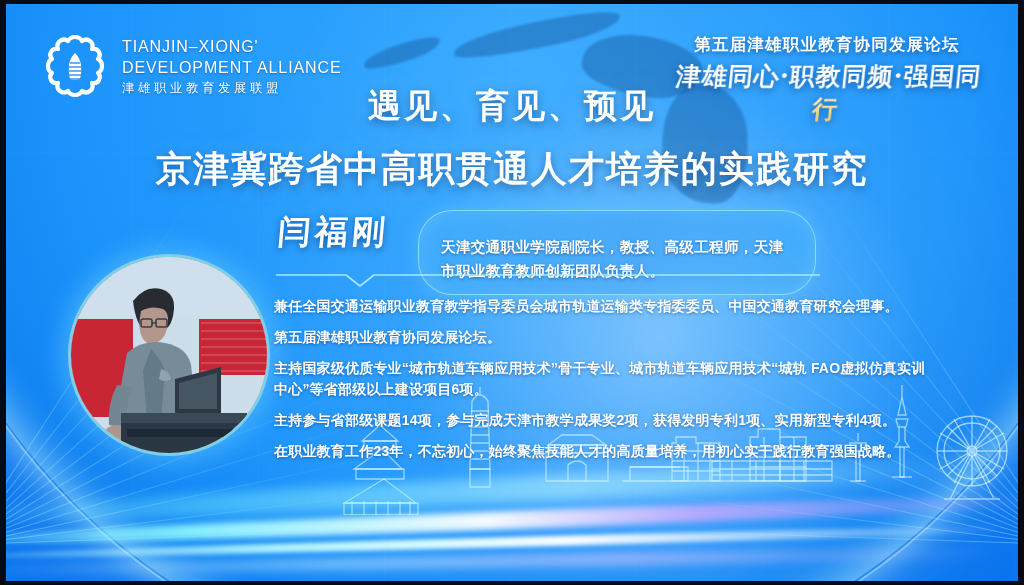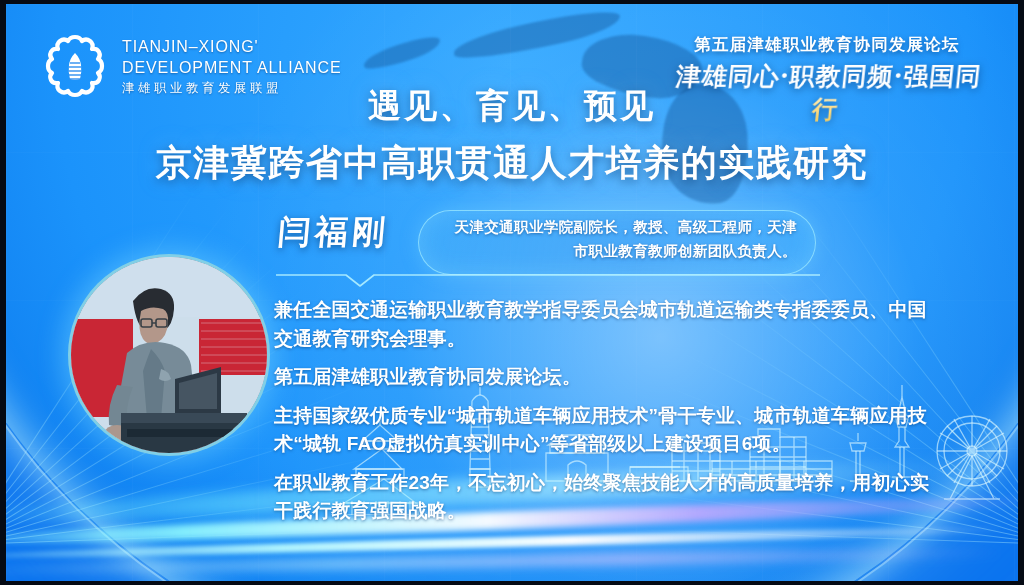--- a/index.html
+++ b/index.html
@@ -197,21 +197,21 @@
     text-align: center;
     color: #fff;
   }
   .title-1 {
     font-size: 33px;
     font-weight: 700;
     letter-spacing: 3px;
     text-shadow: 0 3px 10px rgba(0,40,95,.55), 0 0 22px rgba(140,215,255,.35);
   }
   .title-2 {
-    margin-top: 10px;
+    margin-top: 16px;
     font-size: 36px;
     font-weight: 700;
     letter-spacing: 1.5px;
     text-shadow: 0 3px 10px rgba(0,40,95,.55), 0 0 22px rgba(140,215,255,.35);
   }
 
   
   .photo {
     position: absolute;
     left: 62px;
@@ -237,53 +237,52 @@
     letter-spacing: 4px;
     font-family: "DejaVu Serif", "Liberation Serif", serif;
     transform: skewX(-5deg);
     text-shadow: 0 2px 7px rgba(0,40,95,.6);
   }
   .role-pill {
     position: absolute;
     left: 412px;
     top: 206px;
     width: 398px;
-    padding: 5px 18px 11px 22px;
+    padding: 25px 18px 11px 22px;
     box-sizing: border-box;
     border-radius: 34px;
     border: 1px solid rgba(160,235,255,0.75);
     background: linear-gradient(100deg, rgba(70,175,250,0.55) 0%, rgba(40,150,245,0.42) 55%, rgba(60,180,255,0.30) 100%);
     box-shadow: 0 0 18px rgba(120,215,255,0.35), inset 0 0 22px rgba(170,235,255,0.22);
     color: #ffffff;
     font-size: 14.6px;
     font-weight: 700;
     line-height: 1.62;
     letter-spacing: .3px;
     text-shadow: 0 1px 3px rgba(0,40,95,.5);
-    text-align: right;
   }
 
   
   .divider {
     position: absolute;
     left: 268px;
     top: 268px;
     width: 548px;
     height: 18px;
   }
   .divider svg { display: block; width: 100%; height: 100%; }
 
   
   .bio {
     position: absolute;
     left: 268px;
     top: 292px;
     width: 660px;
     color: #ffffff;
-    font-size: 19px;
+    font-size: 14px;
     font-weight: 700;
     letter-spacing: .2px;
     text-shadow: 0 1px 3px rgba(0,45,100,.5);
   }
   .bio p {
     margin: 0 0 10px 0;
     line-height: 1.5;
   }
   .bio p:last-child { margin-bottom: 16px; }
 </style>
@@ -494,17 +493,18 @@
     <div class="divider">
       <svg viewBox="0 0 548 18" preserveAspectRatio="none">
         <path d="M2 3 H72 L86 14 L100 3 H546" fill="none" stroke="rgba(185,245,255,0.85)" stroke-width="1.6" stroke-linejoin="round"></path>
       </svg>
     </div>
 
     <div class="bio">
       <p>兼任全国交通运输职业教育教学指导委员会城市轨道运输类专指委委员、中国交通教育研究会理事。</p>
       <p>第五届津雄职业教育协同发展论坛。</p>
       <p>主持国家级优质专业“城市轨道车辆应用技术”骨干专业、城市轨道车辆应用技术“城轨 FAO虚拟仿真实训中心”等省部级以上建设项目6项。</p>
+      <p>主持参与省部级课题14项，参与完成天津市教学成果奖2项，获得发明专利1项、实用新型专利4项。</p>
       <p>在职业教育工作23年，不忘初心，始终聚焦技能人才的高质量培养，用初心实干践行教育强国战略。</p>
     </div>
 
   </div>
 </div>
 
 </body></html>

